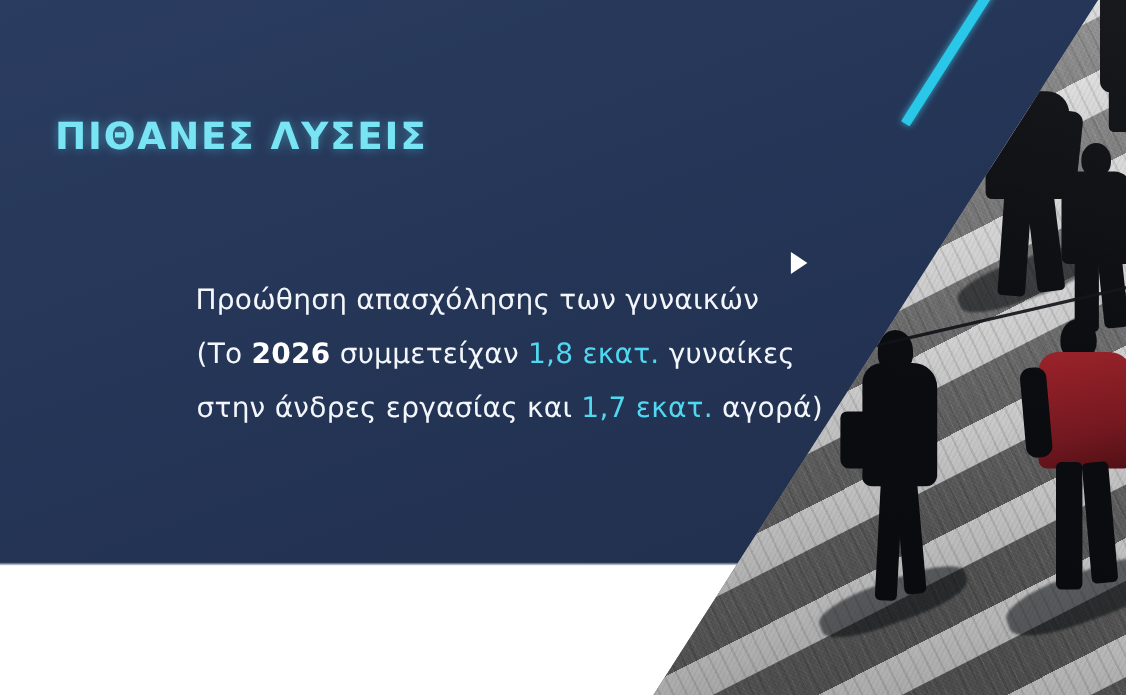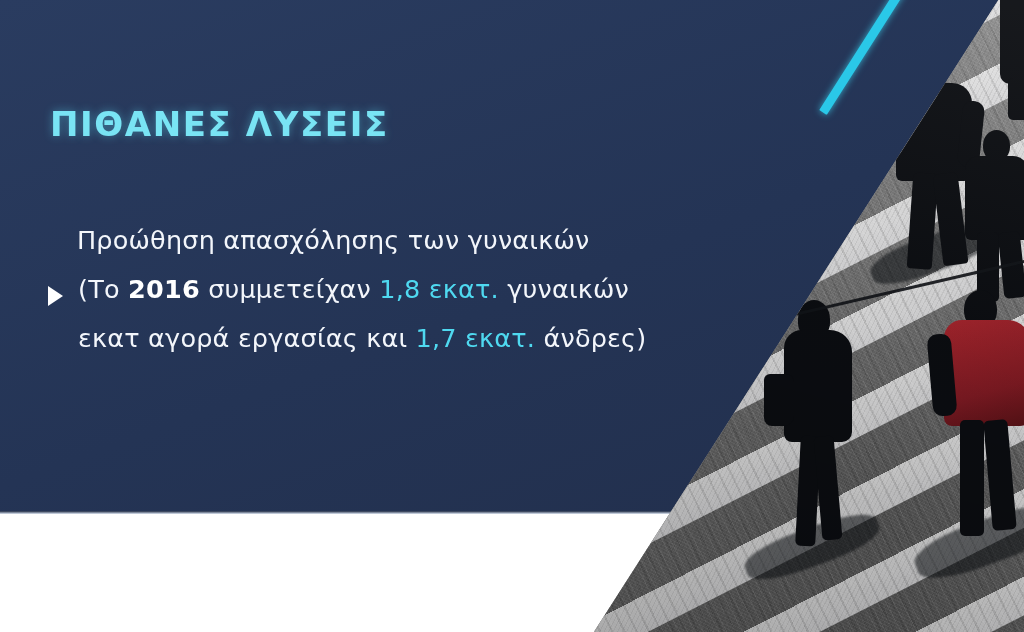--- a/index.html
+++ b/index.html
@@ -287,21 +287,22 @@
   }
 
   .bullet-block {
     position: absolute;
     left: 48px;
     top: 216px;
     width: 700px;
   }
   .bullet-row {
     display: flex;
-    align-items: center;
+    align-items: flex-end;
+    flex-direction: column;
   }
   .bullet-marker {
     flex: 0 0 auto;
     width: 0;
     height: 0;
     margin-top: 13px;
     margin-right: 14px;
     border-left: 15px solid #ffffff;
     border-top: 10px solid transparent;
     border-bottom: 10px solid transparent;
@@ -389,22 +390,22 @@
 
     <div class="slide-title">ΠΙΘΑΝΕΣ ΛΥΣΕΙΣ</div>
 
     <div class="bullet-block">
       <div class="bullet-row">
         <div class="bullet-marker"></div>
         <div class="bullet-lines">
 
           <div class="line line-1">Προώθηση απασχόλησης των γυναικών</div>
 
-          <div class="line line-2"><span>(Το </span><span class="hl-bold">2016</span><span> συμμετείχαν </span><span class="hl-cyan">1,8 εκατ.</span><span> γυναικών</span></div>
-
-          <div class="line line-3"><span>εκατ αγορά εργασίας και </span><span class="hl-cyan">1,7 εκατ.</span><span> άνδρες)</span></div>
+          <div class="line line-2"><span>(Το </span><span class="hl-bold">2026</span><span> συμμετείχαν </span><span class="hl-cyan">1,8 εκατ.</span><span> γυναίκες</span></div>
+
+          <div class="line line-3"><span>στην άνδρες εργασίας και </span><span class="hl-cyan">1,7 εκατ.</span><span> αγορά)</span></div>
 
         </div>
       </div>
     </div>
 
   </div>
 </div>
 
 </body></html>

